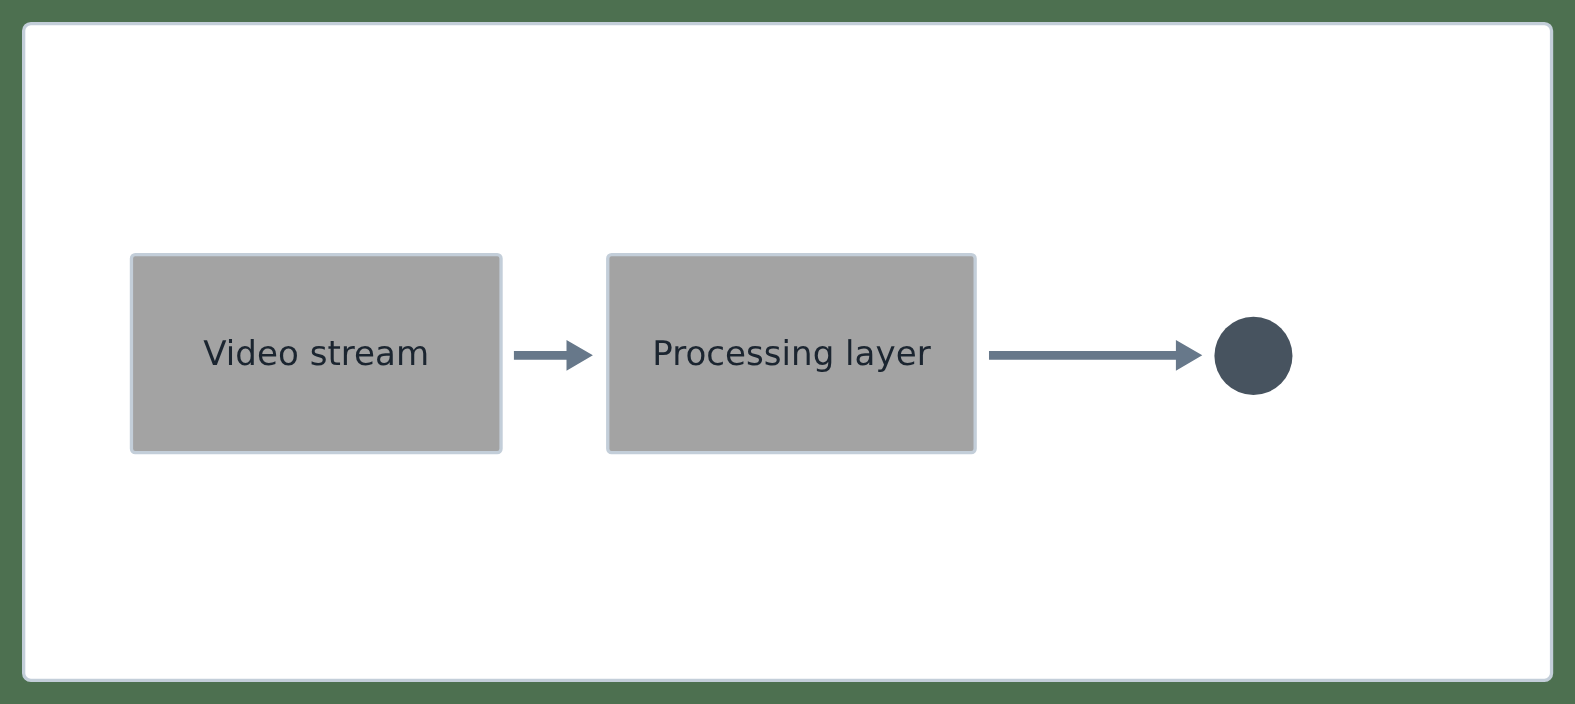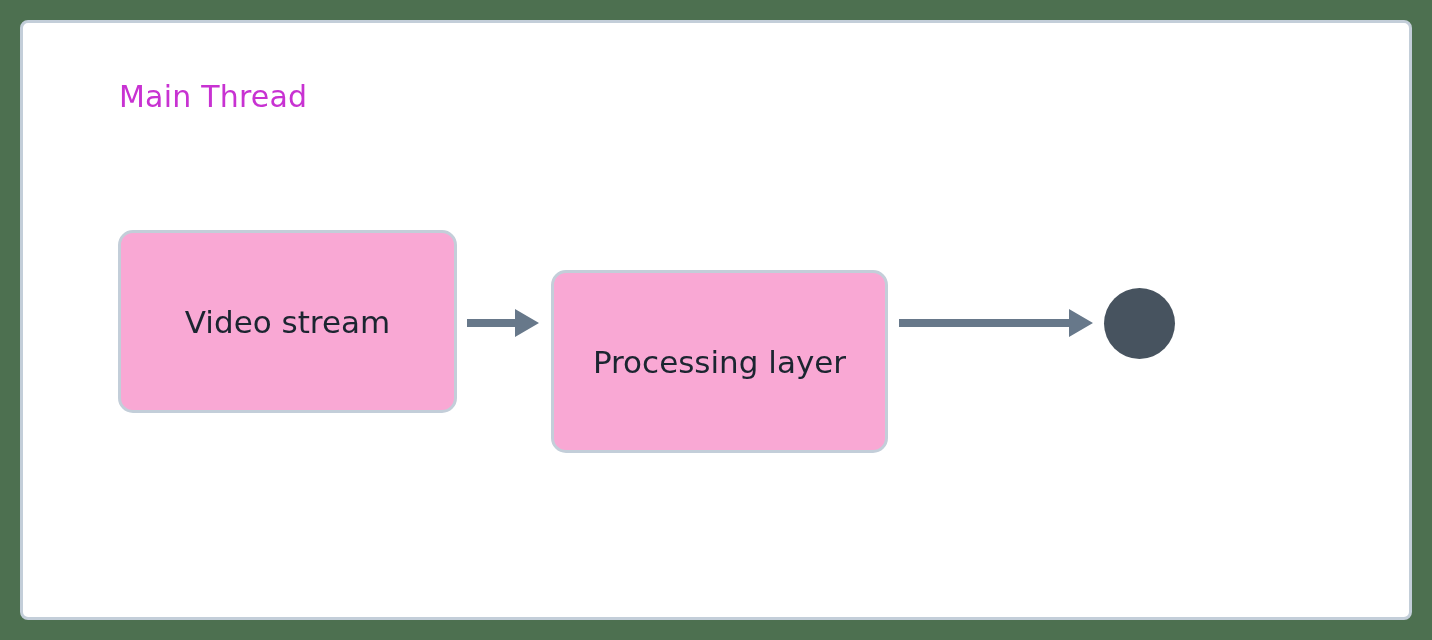--- a/index.html
+++ b/index.html
@@ -41,23 +41,23 @@
     line-height: 36px;
     letter-spacing: 0.2px;
     color: #c832d2;
     white-space: nowrap;
   }
 
   
   .node-box {
     position: absolute;
     box-sizing: border-box;
-    background: #f9a8d4;
+    background: #a3a3a3;
     border: 3px solid #c3ced9;
-    border-radius: 15px;
+    border-radius: 5px;
     display: flex;
     align-items: center;
     justify-content: center;
   }
   .node-label {
     font-size: 31px;
     line-height: 36px;
     color: #1b2530;
     white-space: nowrap;
   }
@@ -66,21 +66,20 @@
     left: 95px;
     top: 207px;
     width: 339px;
     height: 183px;
   }
   #box-processing {
     left: 528px;
     top: 207px;
     width: 337px;
     height: 183px;
-    margin-top: 40px;
   }
 
   
   .arrow {
     position: absolute;
     display: block;
   }
 
   #arrow-1 {
     left: 444px;
@@ -119,21 +118,20 @@
     white-space: nowrap;
   }
 </style>
 </head>
 <body>
 
 <div id="canvas">
 
   <div id="panel">
 
-    <div id="lane-title">Main Thread</div>
 
     <div id="box-video" class="node-box">
       <span class="node-label">Video stream</span>
     </div>
 
     <svg id="arrow-1" class="arrow" viewBox="0 0 76 36">
       <path d="M 0 14 L 48 14 L 48 4 L 72 18 L 48 32 L 48 22 L 0 22 Z" fill="#67788a"></path>
     </svg>
 
     <div id="box-processing" class="node-box">

